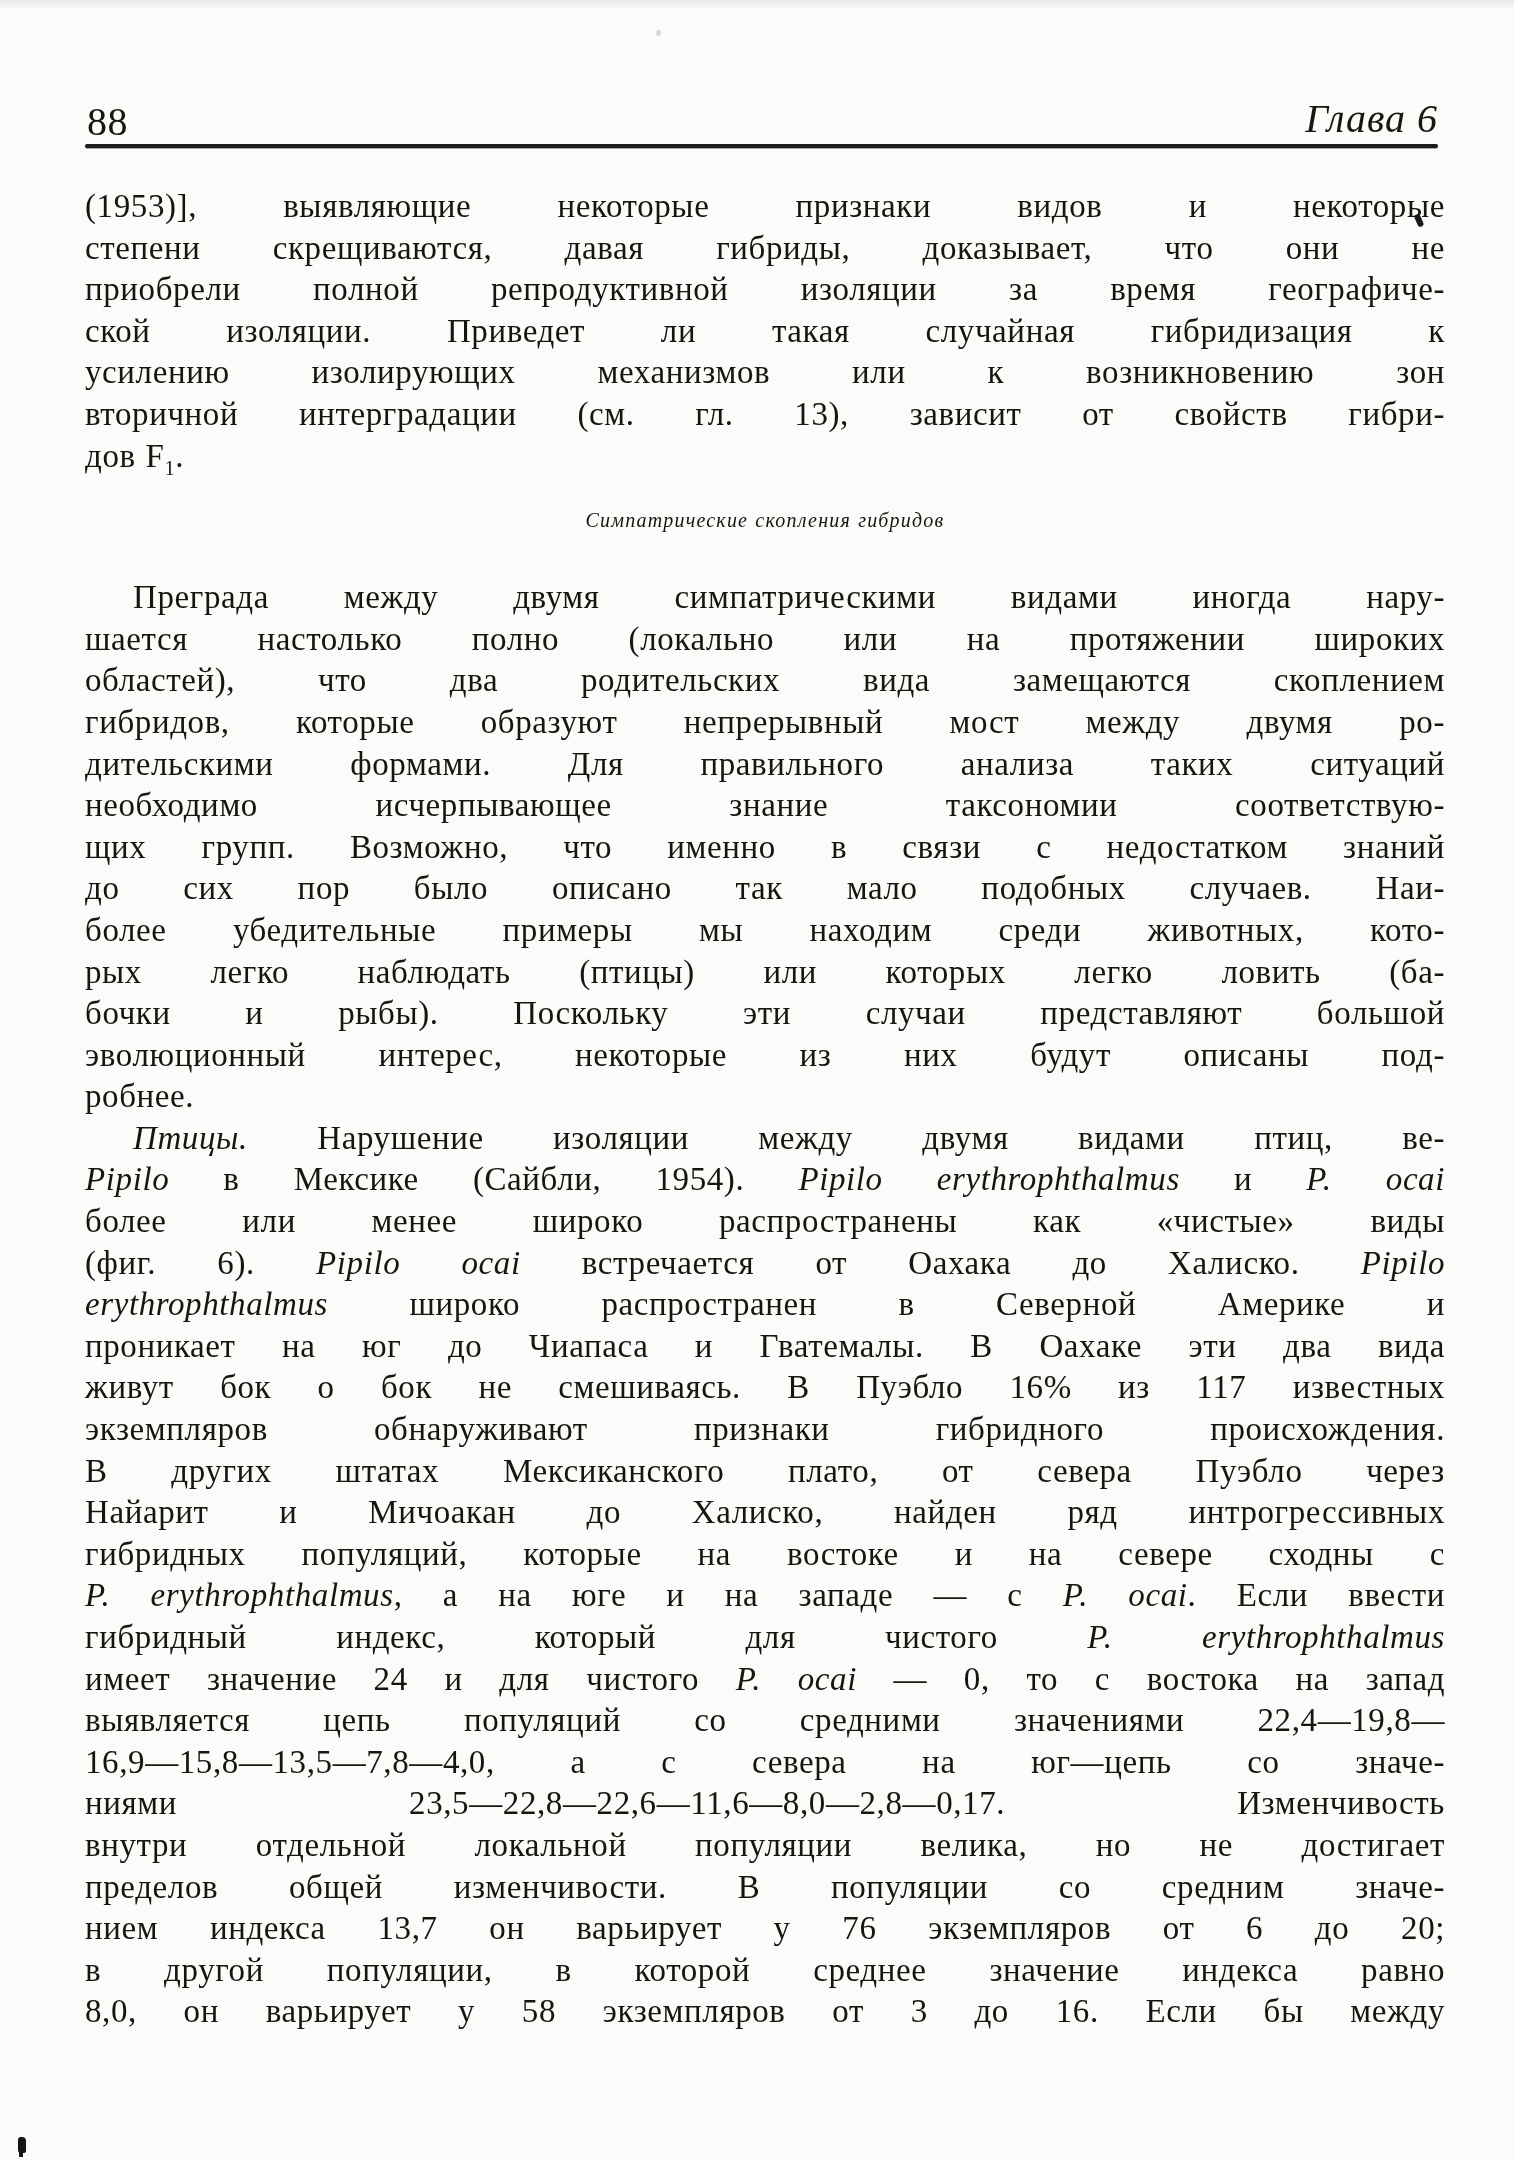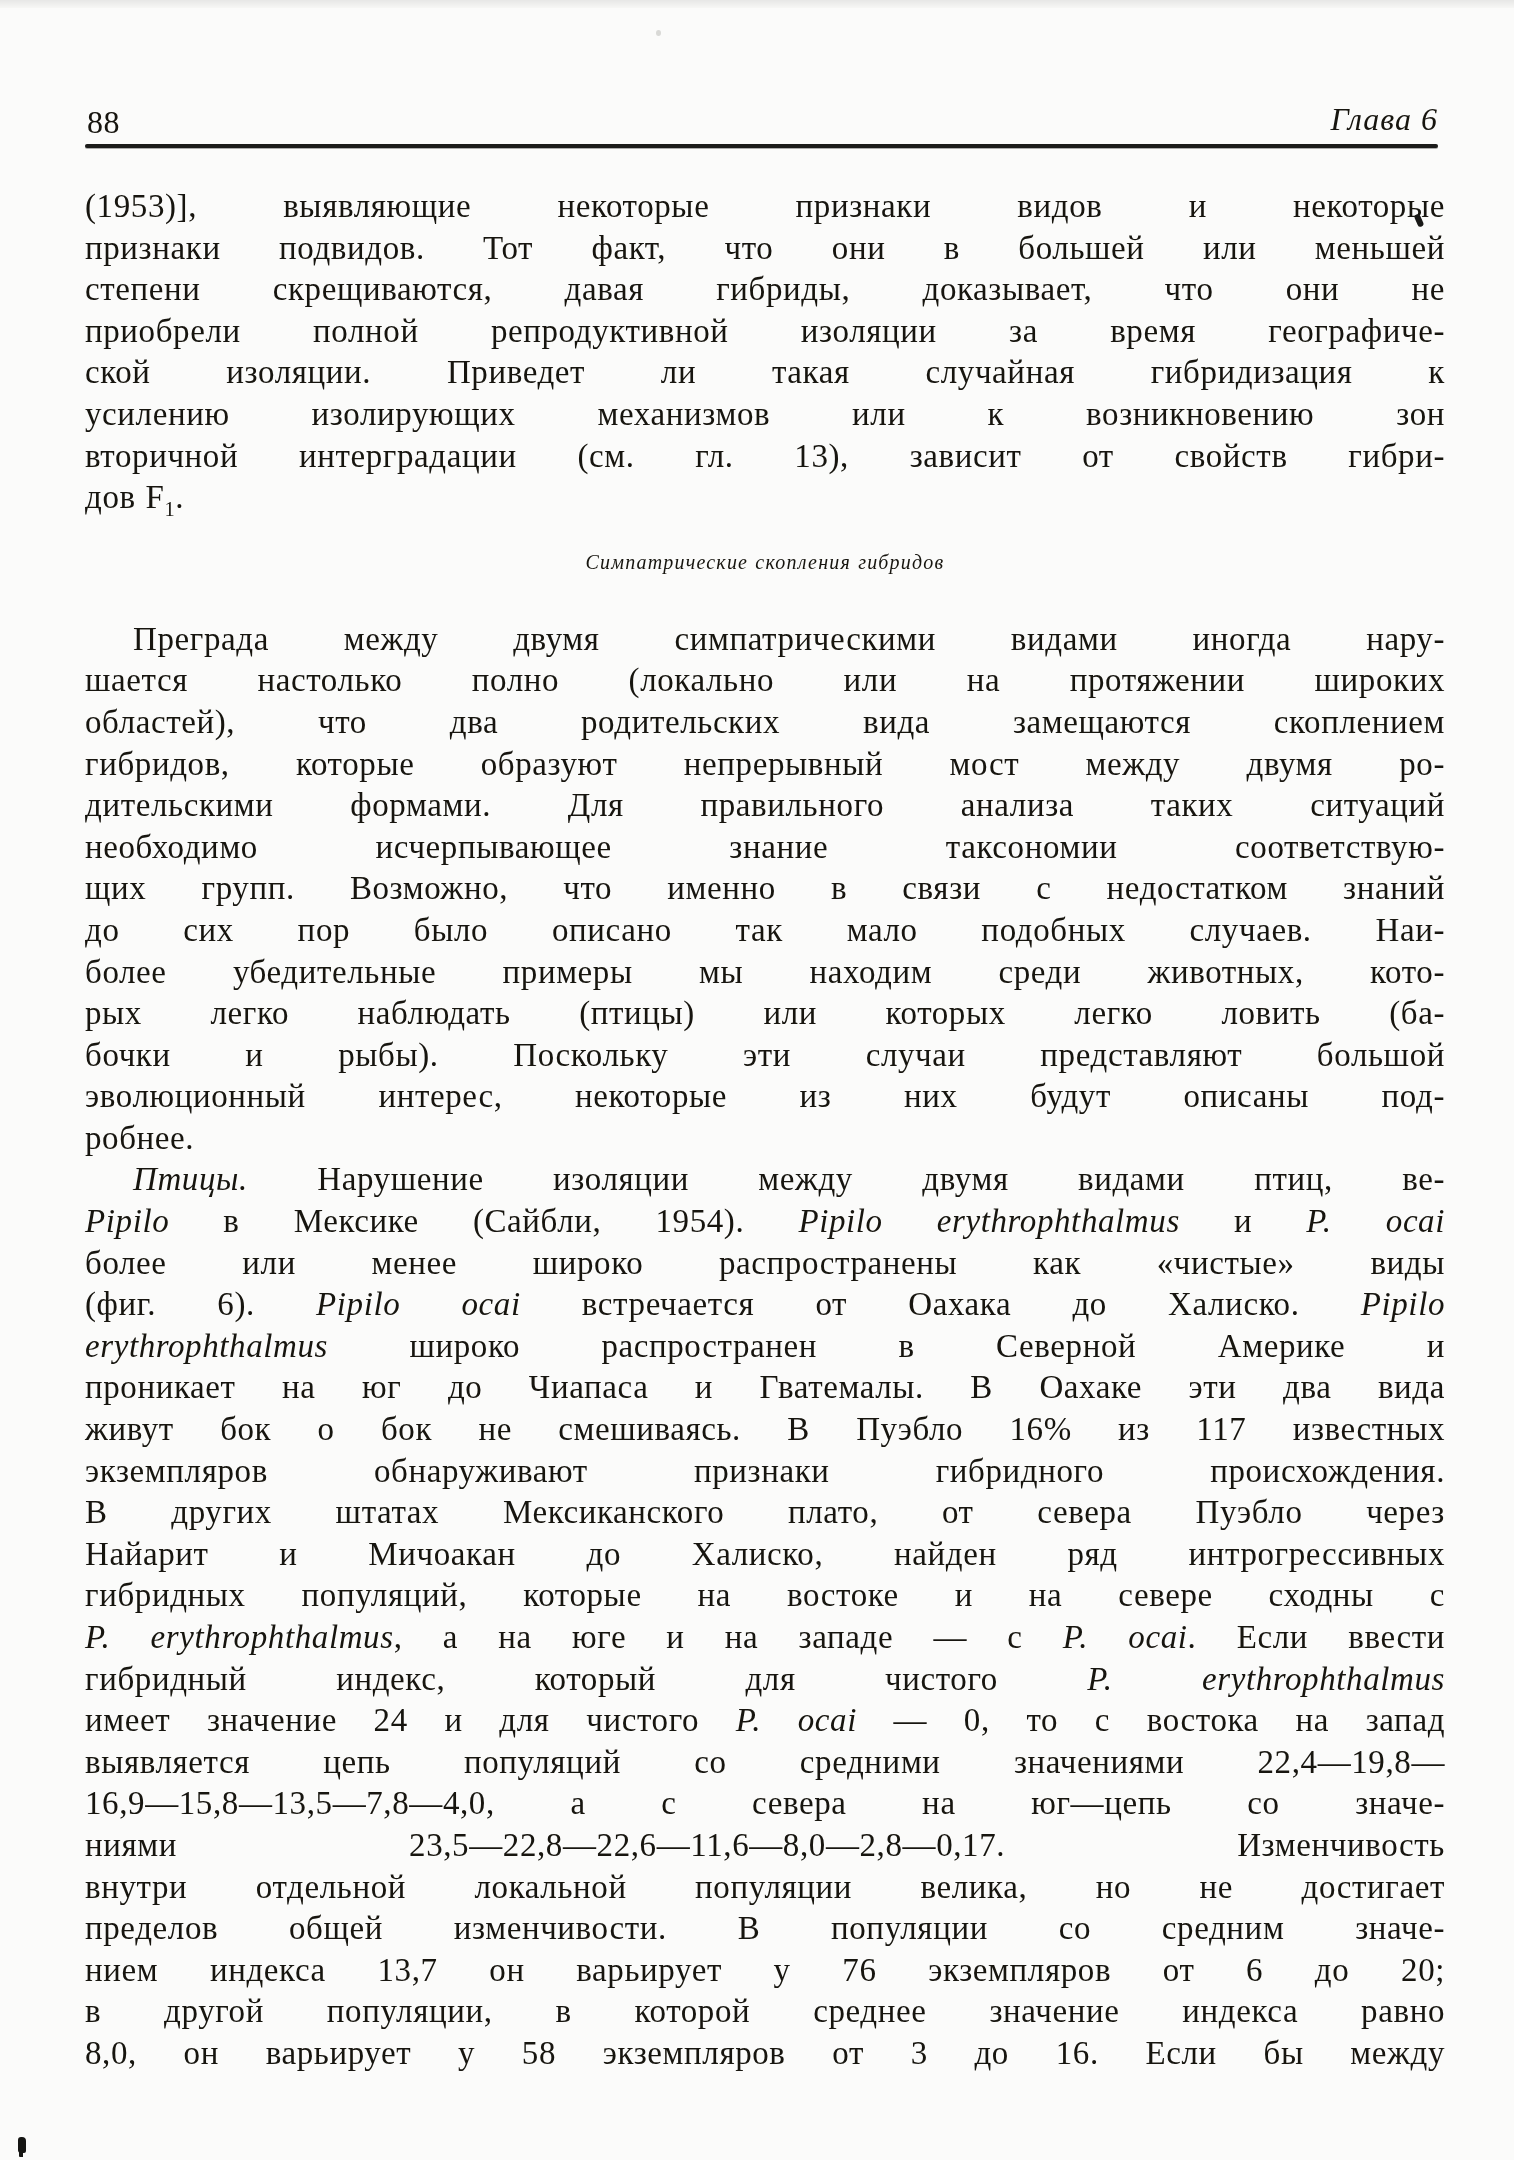--- a/index.html
+++ b/index.html
@@ -15,21 +15,21 @@
 
   
   .top-band {
     position:absolute; top:0; left:0; right:0; height:8px;
     background:linear-gradient(#e7e7e6, #f7f7f5);
   }
 
   
   .running-head {
     position:absolute; top:101px; left:85px; right:76px; height:46px;
-    font-size:32px; line-height:36px; letter-spacing:0.5px;
+    font-size:40px; line-height:36px; letter-spacing:0.5px;
   }
   .pagenum { position:absolute; left:2px; top:3px; }
   .chapter {
     position:absolute; left:0; right:0; top:0;
     text-align:right; font-style:italic; letter-spacing:1px;font-family:Liberation Serif, serif;
   }
   .rule {
     position:absolute; left:0; right:0; top:43px; height:4px;
     background:#1c1c1a; border-radius:2px;
     box-shadow:0 1px 0 rgba(28,28,26,.35);
@@ -83,21 +83,20 @@
 
   <header class="running-head">
     <span class="pagenum">88</span>
     <span class="chapter">Глава 6</span>
     <div class="rule"></div>
   </header>
 
   <main class="body-text">
     <div class="para">
         <div class="line">(1953)], выявляющие некоторые признаки видов и некоторые</div>
-        <div class="line">признаки подвидов. Тот факт, что они в большей или меньшей</div>
         <div class="line">степени скрещиваются, давая гибриды, доказывает, что они не</div>
         <div class="line">приобрели полной репродуктивной изоляции за время географиче-</div>
         <div class="line">ской изоляции. Приведет ли такая случайная гибридизация к</div>
         <div class="line">усилению изолирующих механизмов или к возникновению зон</div>
         <div class="line">вторичной интерградации (см. гл. 13), зависит от свойств гибри-</div>
         <div class="line last">дов F<sub>1</sub>.</div>
       </div>
 
     <h2 class="subheading">Симпатрические скопления гибридов</h2>
 

